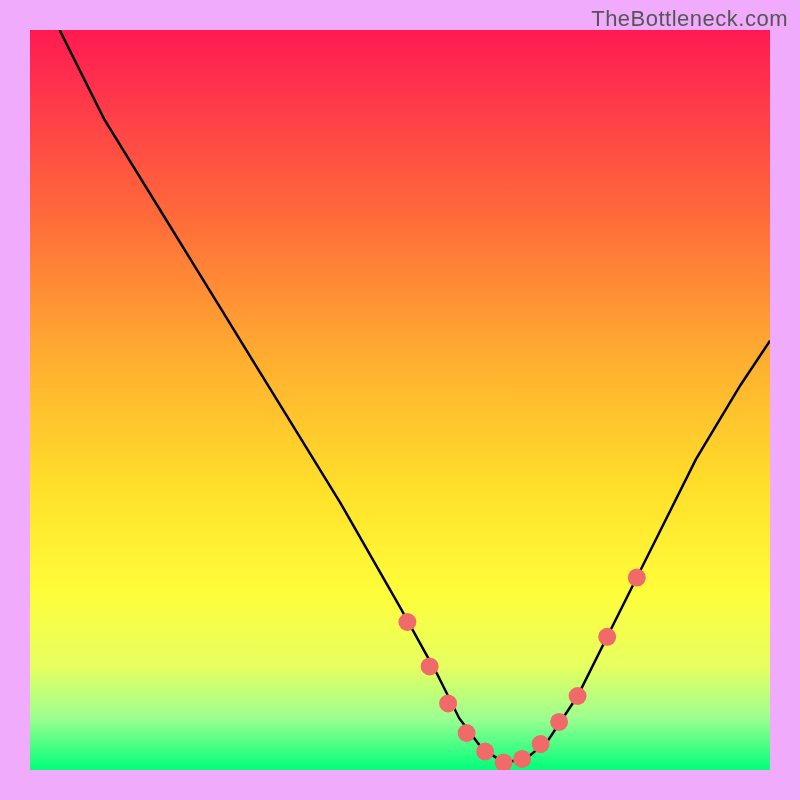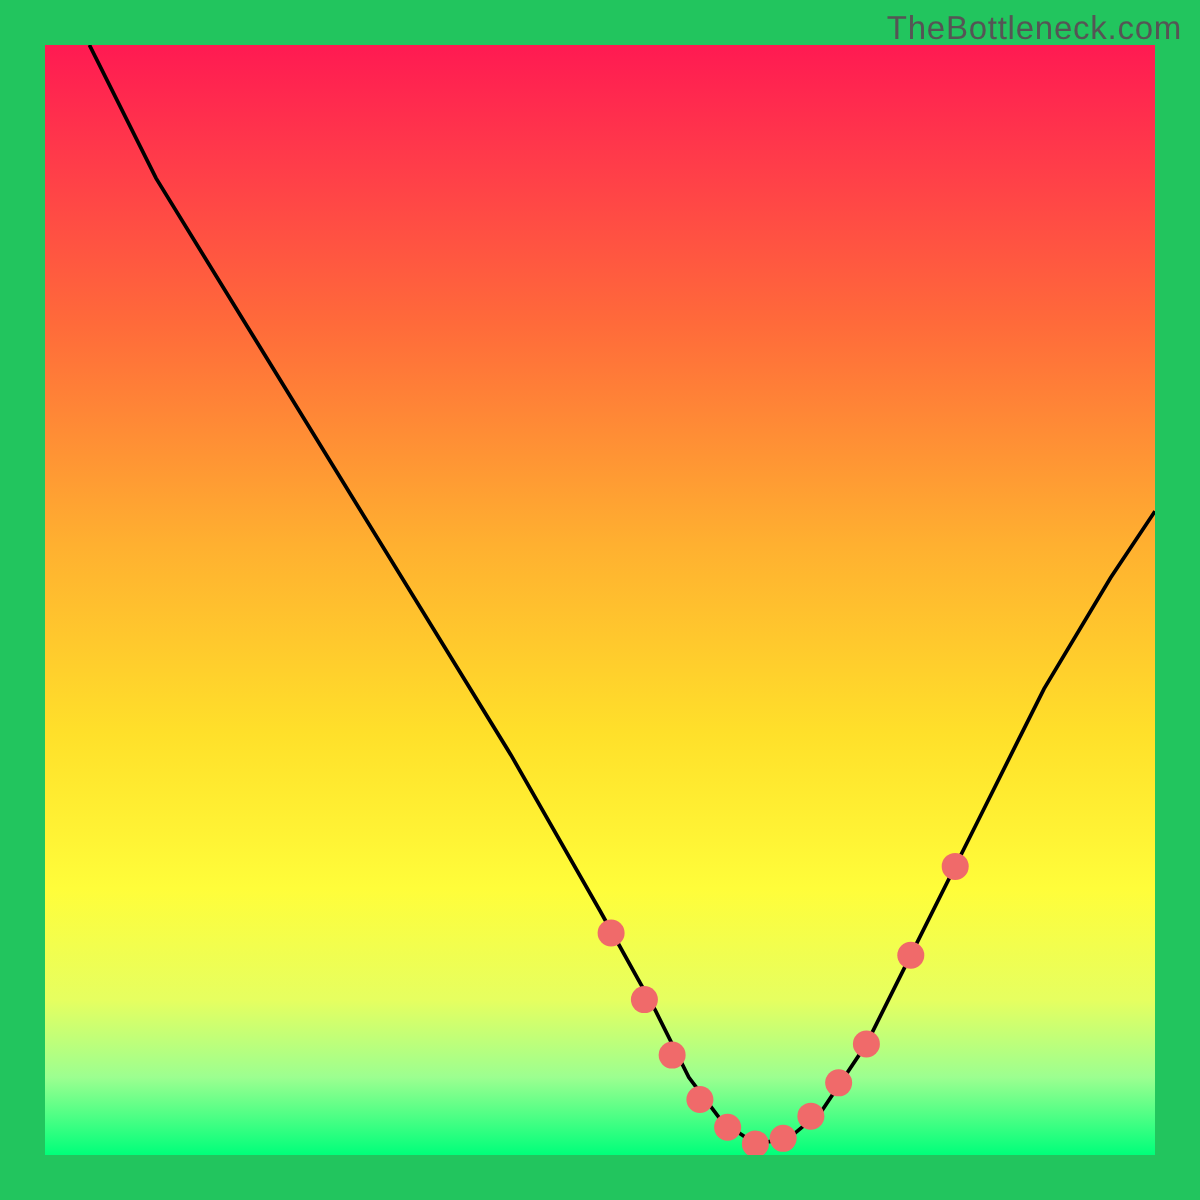--- a/index.html
+++ b/index.html
@@ -8,21 +8,21 @@
     width: 800px;
     height: 800px;
     background: #000;
     overflow: hidden;
     font-family: Arial, Helvetica, sans-serif;
   }
   .frame {
     position: relative;
     width: 800px;
     height: 800px;
-    background: #22c55e;
+    background: #f0abfc;
   }
   .watermark {
     position: absolute;
     top: 6px;
     right: 12px;
     color: #555;
     font-size: 22px;
     font-weight: 500;
     letter-spacing: 0.5px;
     z-index: 10;

